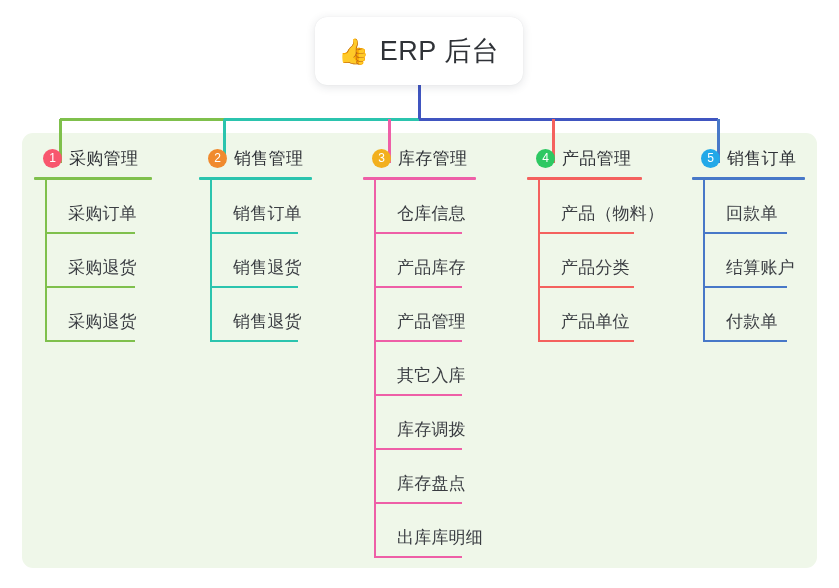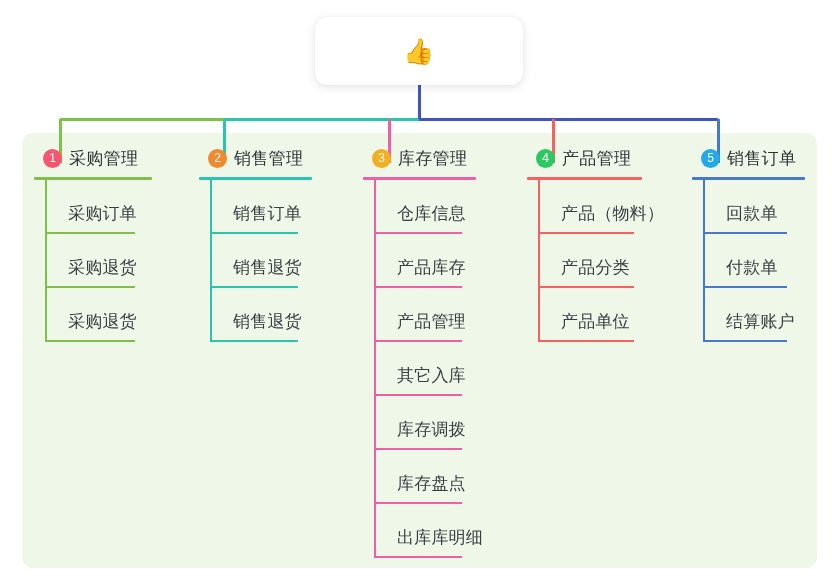--- a/index.html
+++ b/index.html
@@ -159,20 +159,21 @@
       <line x1="419" y1="85" x2="419" y2="119" stroke="#4055c0" stroke-width="3" shape-rendering="crispEdges"></line>
       <line x1="60" y1="119" x2="60" y2="163" stroke="#7fc04c" stroke-width="3" shape-rendering="crispEdges"></line>
       <line x1="224" y1="119" x2="224" y2="163" stroke="#2bc4ae" stroke-width="3" shape-rendering="crispEdges"></line>
       <line x1="389" y1="119" x2="389" y2="163" stroke="#ee5fa7" stroke-width="3" shape-rendering="crispEdges"></line>
       <line x1="553" y1="119" x2="553" y2="163" stroke="#f4615e" stroke-width="3" shape-rendering="crispEdges"></line>
       <line x1="718" y1="119" x2="718" y2="163" stroke="#4878c8" stroke-width="3" shape-rendering="crispEdges"></line>
     </svg>
 
   <div class="root-card">
     <span class="root-emoji">👍</span>
+    <span class="root-title">ERP 后台</span>
   </div>
 
   <div id="branches">
       <div class="branch" style="left: 34px;">
         <div class="branch-head">
           <span class="badge" style="background: rgb(248, 86, 110);">1</span>
           <span class="branch-title">采购管理</span>
         </div>
         <div class="branch-rule" style="background: rgb(127, 192, 76); width: 118px;"></div>
         <div class="leaves">
@@ -279,24 +280,24 @@
           <span class="branch-title">销售订单</span>
         </div>
         <div class="branch-rule" style="background: rgb(72, 120, 200); width: 113px;"></div>
         <div class="leaves">
           <div class="spine" style="background: rgb(72, 120, 200);"></div>
           <div class="leaf">
             <span class="leaf-label">回款单</span>
             <div class="leaf-rule" style="background: rgb(72, 120, 200); width: 84px;"></div>
           </div>
           <div class="leaf">
+            <span class="leaf-label">结算账户</span>
+            <div class="leaf-rule" style="background: rgb(72, 120, 200); width: 84px;"></div>
+          </div>
+          <div class="leaf">
             <span class="leaf-label">付款单</span>
             <div class="leaf-rule" style="background: rgb(72, 120, 200); width: 84px;"></div>
           </div>
-          <div class="leaf">
-            <span class="leaf-label">结算账户</span>
-            <div class="leaf-rule" style="background: rgb(72, 120, 200); width: 84px;"></div>
-          </div>
         </div>
       </div>
     </div>
 
 </div>
 
 </body></html>

